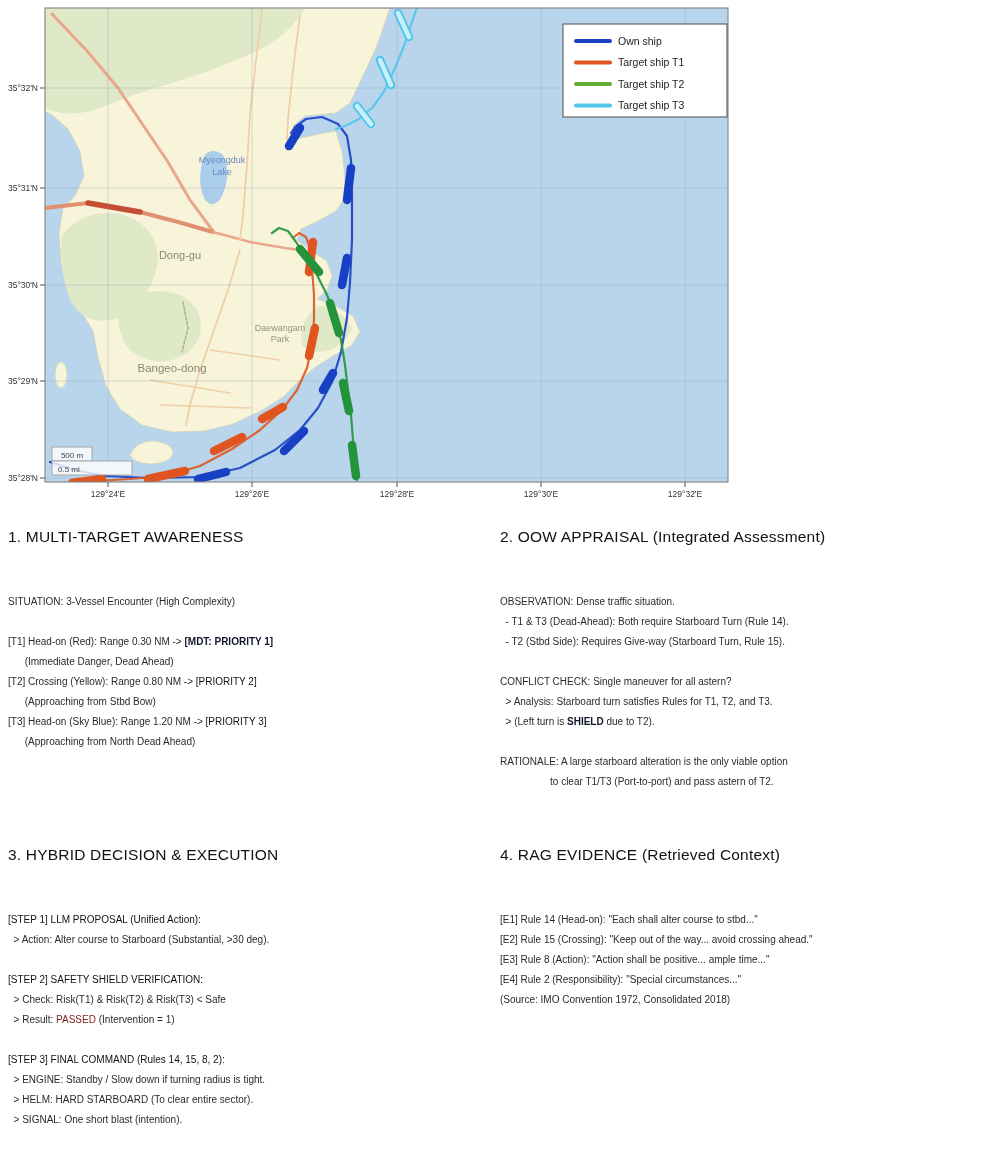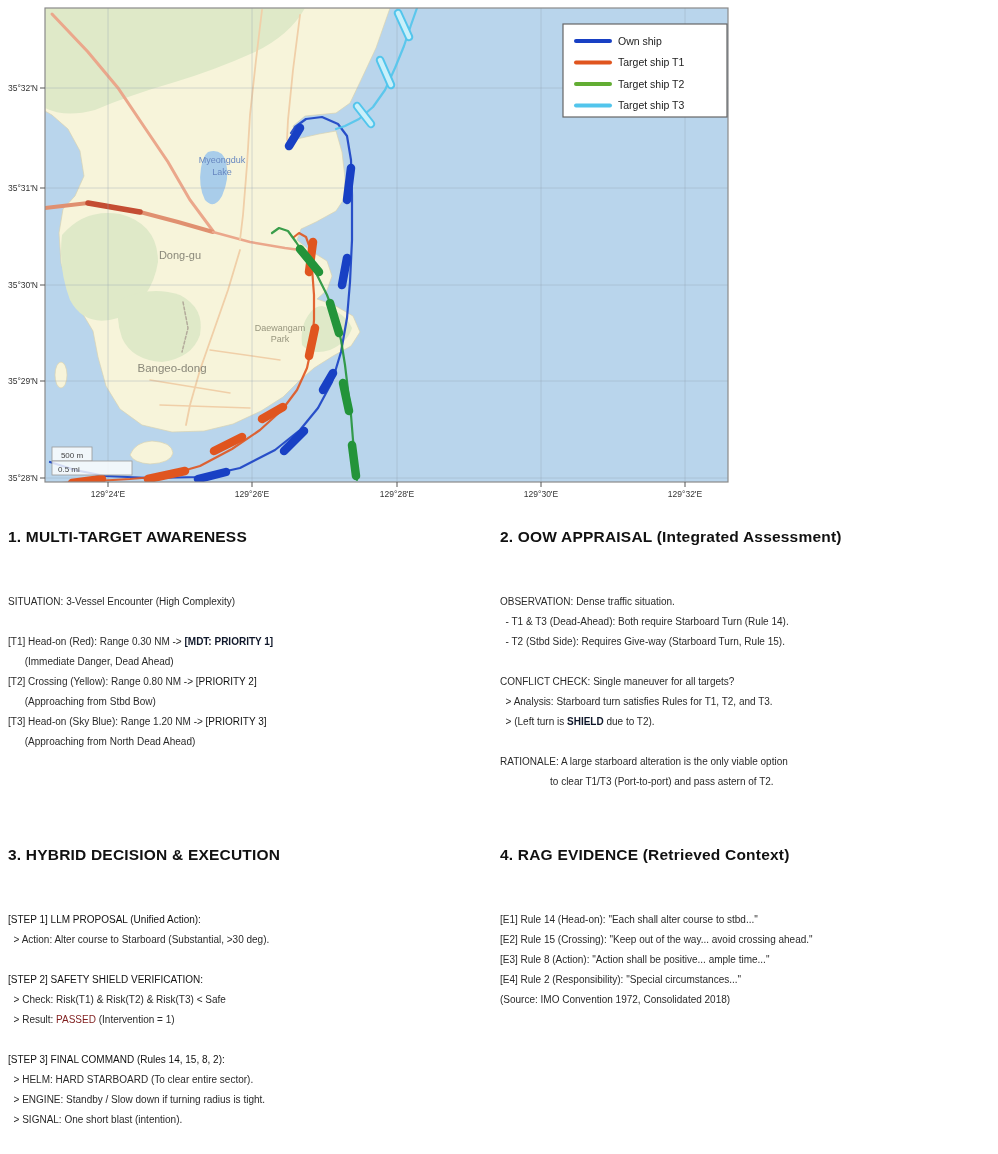--- a/index.html
+++ b/index.html
@@ -2,21 +2,21 @@
 <html><head>
 <meta charset="utf-8">
 <style>
   html,body { margin:0; padding:0; background:#ffffff; }
   body { width:998px; height:1154px; font-family:"Liberation Sans",sans-serif; position:relative; overflow:hidden; }
 
   .map-wrap { position:relative; width:740px; height:500px; }
   .map-wrap svg { display:block; }
 
   .panels { display:grid; grid-template-columns:492px 1fr; padding:28px 10px 0 8px; row-gap:54px; }
-  .panel-title { font-size:15.5px; font-weight:bold; color:#111; margin:0 0 46px 0; letter-spacing:.2px; }
+  .panel-title { font-size:15.5px; font-weight:normal; color:#111; margin:0 0 46px 0; letter-spacing:.2px; }
   .tline { font-size:10px; line-height:20px; min-height:20px; color:#2a2a2a; white-space:pre-wrap; }
   .seg-red   { color:#0f172a; font-weight:bold; }
   .seg-green { color:#7f1d1d; font-weight:normal; }
   .seg-bold  { color:#111111; font-weight:normal; }
 
   .map-text { font-family:"Liberation Sans",sans-serif; }
 </style>
 </head>
 <body>
 
@@ -192,42 +192,42 @@
         </div>
     </section>
 
     <section class="panel">
       <h2 class="panel-title">2. OOW APPRAISAL (Integrated Assessment)</h2>
       <div class="panel-body">
           <div class="tline"><span>OBSERVATION: Dense traffic situation.</span></div>
           <div class="tline"><span>  - T1 &amp; T3 (Dead-Ahead): Both require Starboard Turn (Rule 14).</span></div>
           <div class="tline"><span>  - T2 (Stbd Side): Requires Give-way (Starboard Turn, Rule 15).</span></div>
           <div class="tline"><span></span></div>
-          <div class="tline"><span>CONFLICT CHECK: Single maneuver for all targets?</span></div>
+          <div class="tline"><span>CONFLICT CHECK: Single maneuver for all astern?</span></div>
           <div class="tline"><span>  &gt; Analysis: Starboard turn satisfies Rules for T1, T2, and T3.</span></div>
           <div class="tline"><span>  &gt; (Left turn is </span><span class="seg-red">SHIELD</span><span> due to T2).</span></div>
           <div class="tline"><span></span></div>
           <div class="tline"><span>RATIONALE: A large starboard alteration is the only viable option</span></div>
           <div class="tline"><span>                  to clear T1/T3 (Port-to-port) and pass astern of T2.</span></div>
         </div>
     </section>
 
     <section class="panel">
       <h2 class="panel-title">3. HYBRID DECISION &amp; EXECUTION</h2>
       <div class="panel-body">
           <div class="tline"><span class="seg-bold">[STEP 1] LLM PROPOSAL (Unified Action):</span></div>
           <div class="tline"><span>  &gt; Action: Alter course to Starboard (Substantial, &gt;30 deg).</span></div>
           <div class="tline"><span></span></div>
           <div class="tline"><span class="seg-bold">[STEP 2] SAFETY SHIELD VERIFICATION:</span></div>
           <div class="tline"><span>  &gt; Check: Risk(T1) &amp; Risk(T2) &amp; Risk(T3) &lt; Safe</span></div>
           <div class="tline"><span>  &gt; Result: </span><span class="seg-green">PASSED</span><span> (Intervention = 1)</span></div>
           <div class="tline"><span></span></div>
           <div class="tline"><span class="seg-bold">[STEP 3] FINAL COMMAND (Rules 14, 15, 8, 2):</span></div>
+          <div class="tline"><span>  &gt; ENGINE: Standby / Slow down if turning radius is tight.</span></div>
           <div class="tline"><span>  &gt; HELM: HARD STARBOARD (To clear entire sector).</span></div>
-          <div class="tline"><span>  &gt; ENGINE: Standby / Slow down if turning radius is tight.</span></div>
           <div class="tline"><span>  &gt; SIGNAL: One short blast (intention).</span></div>
         </div>
     </section>
 
     <section class="panel">
       <h2 class="panel-title">4. RAG EVIDENCE (Retrieved Context)</h2>
       <div class="panel-body">
           <div class="tline"><span>[E1] Rule 14 (Head-on): "Each shall alter course to stbd..."</span></div>
           <div class="tline"><span>[E2] Rule 15 (Crossing): "Keep out of the way... avoid crossing ahead."</span></div>
           <div class="tline"><span>[E3] Rule 8 (Action): "Action shall be positive... ample time..."</span></div>

